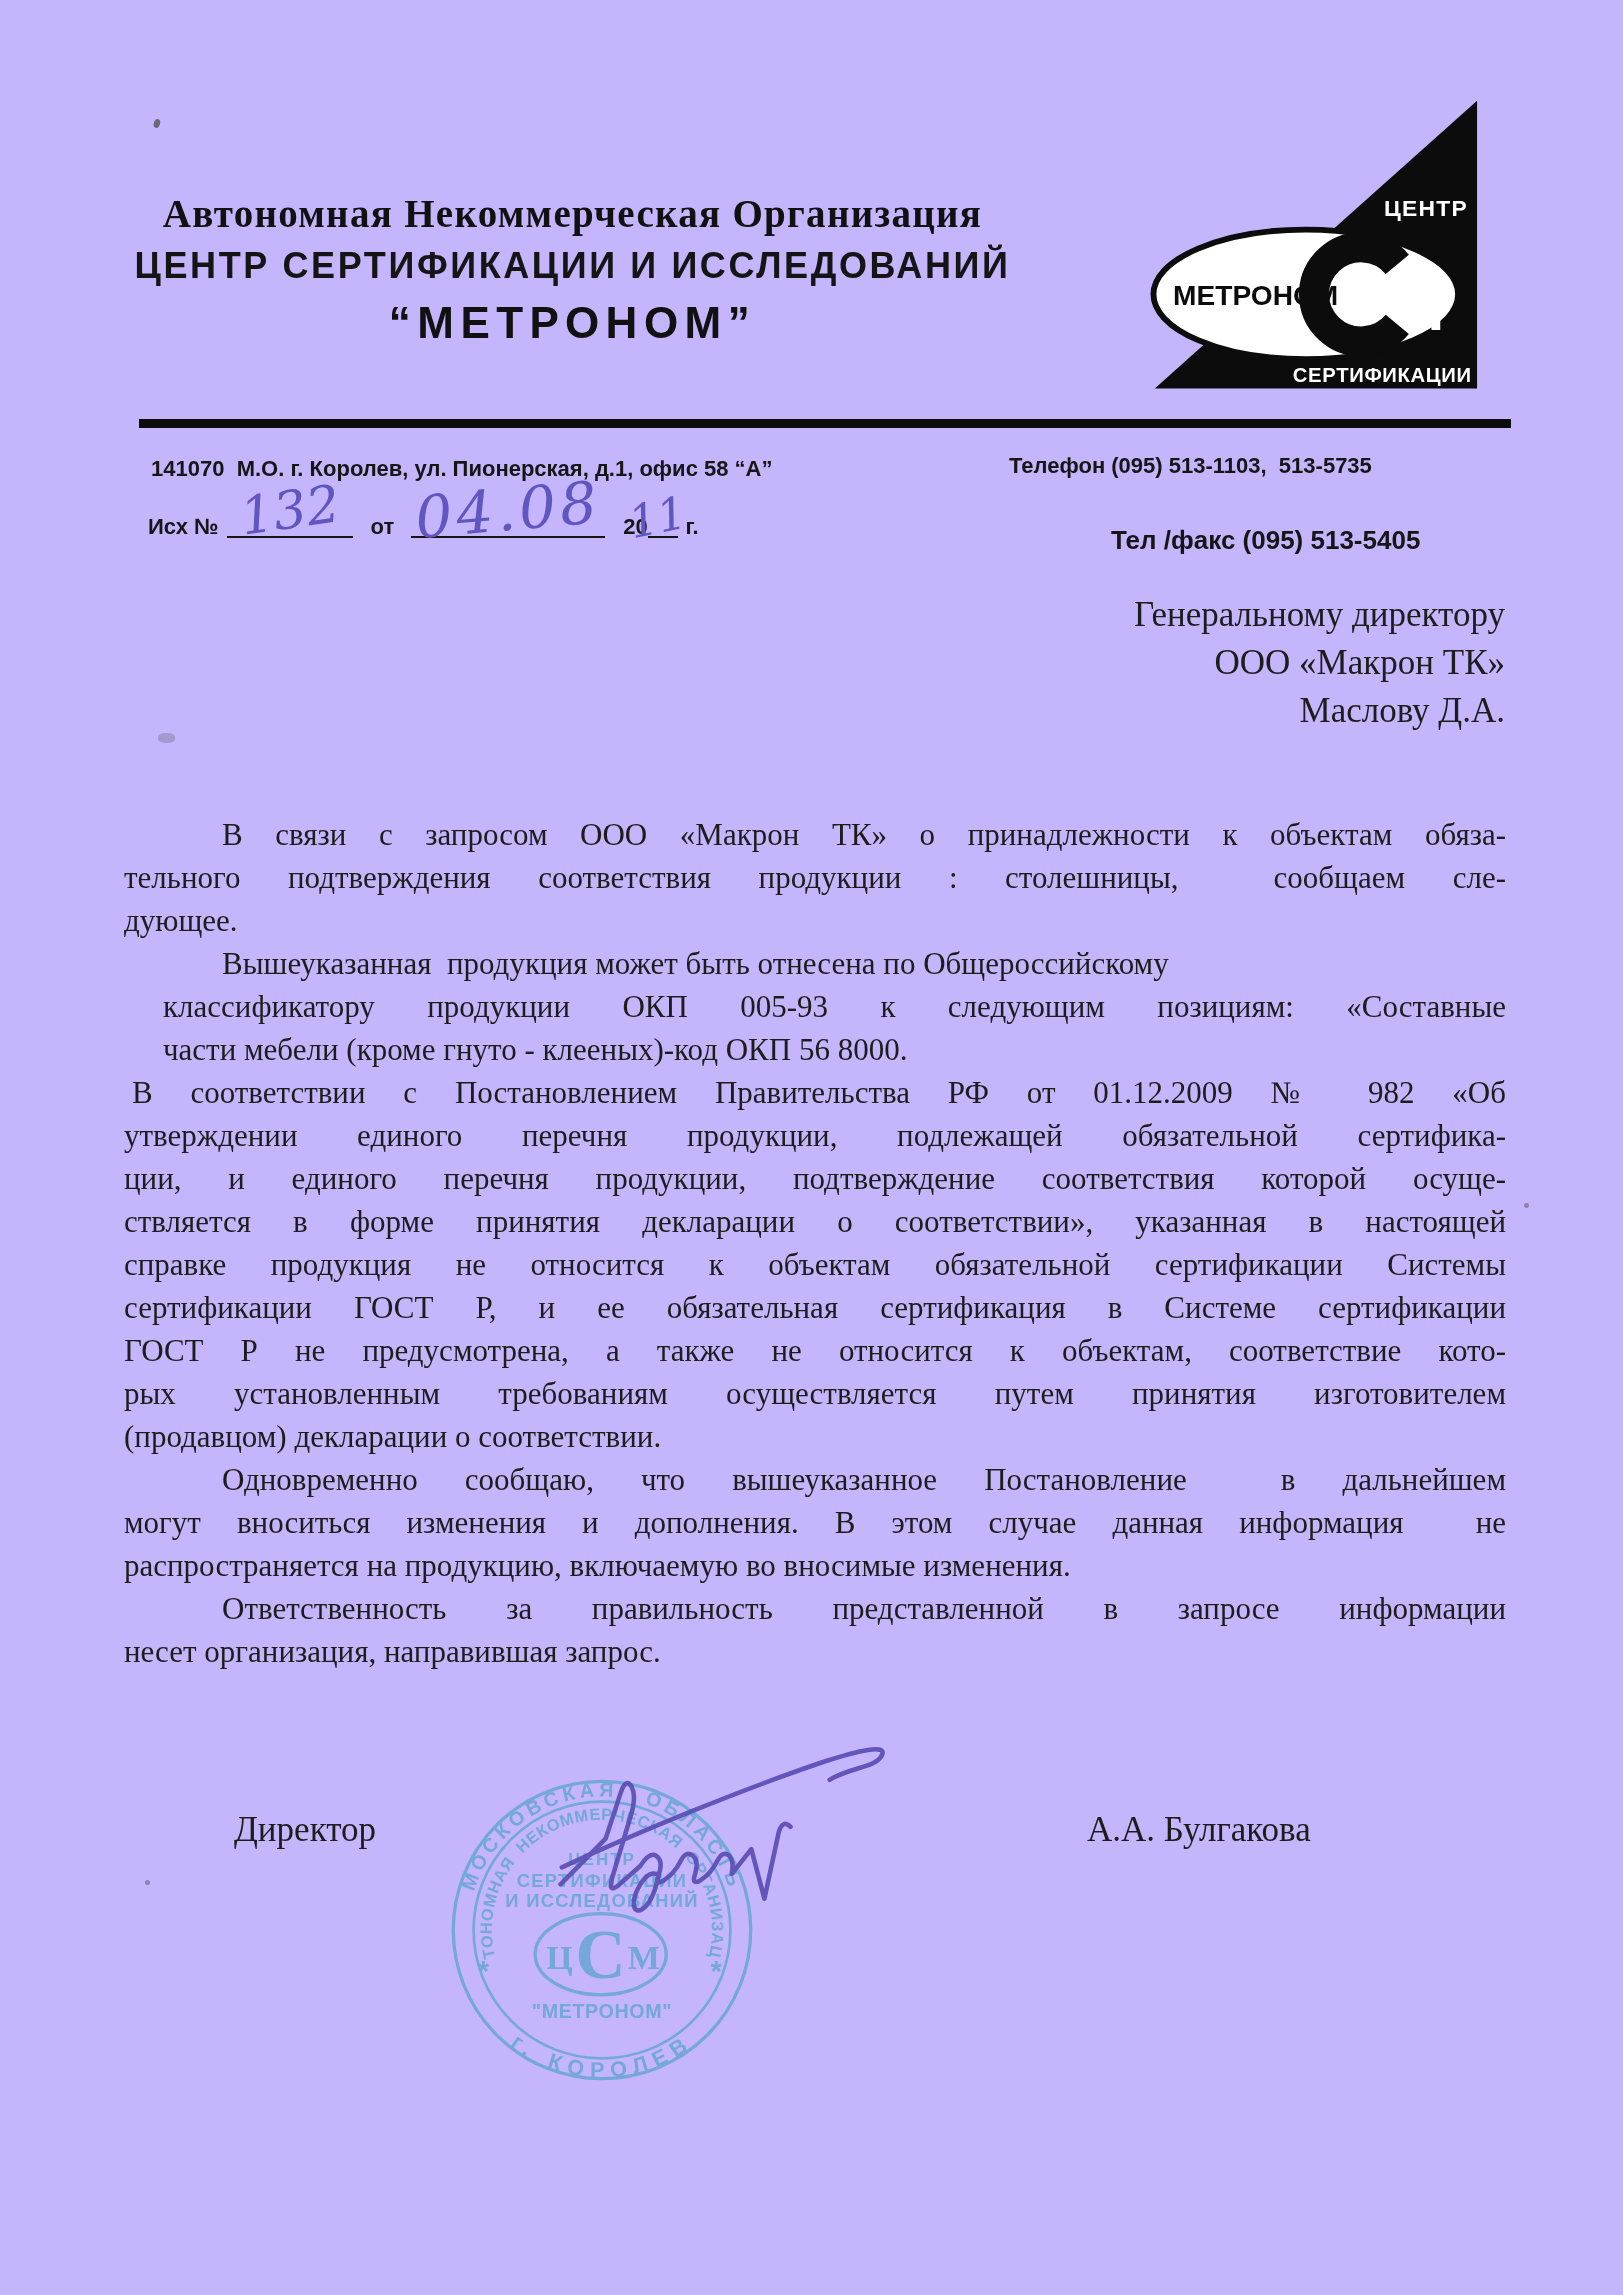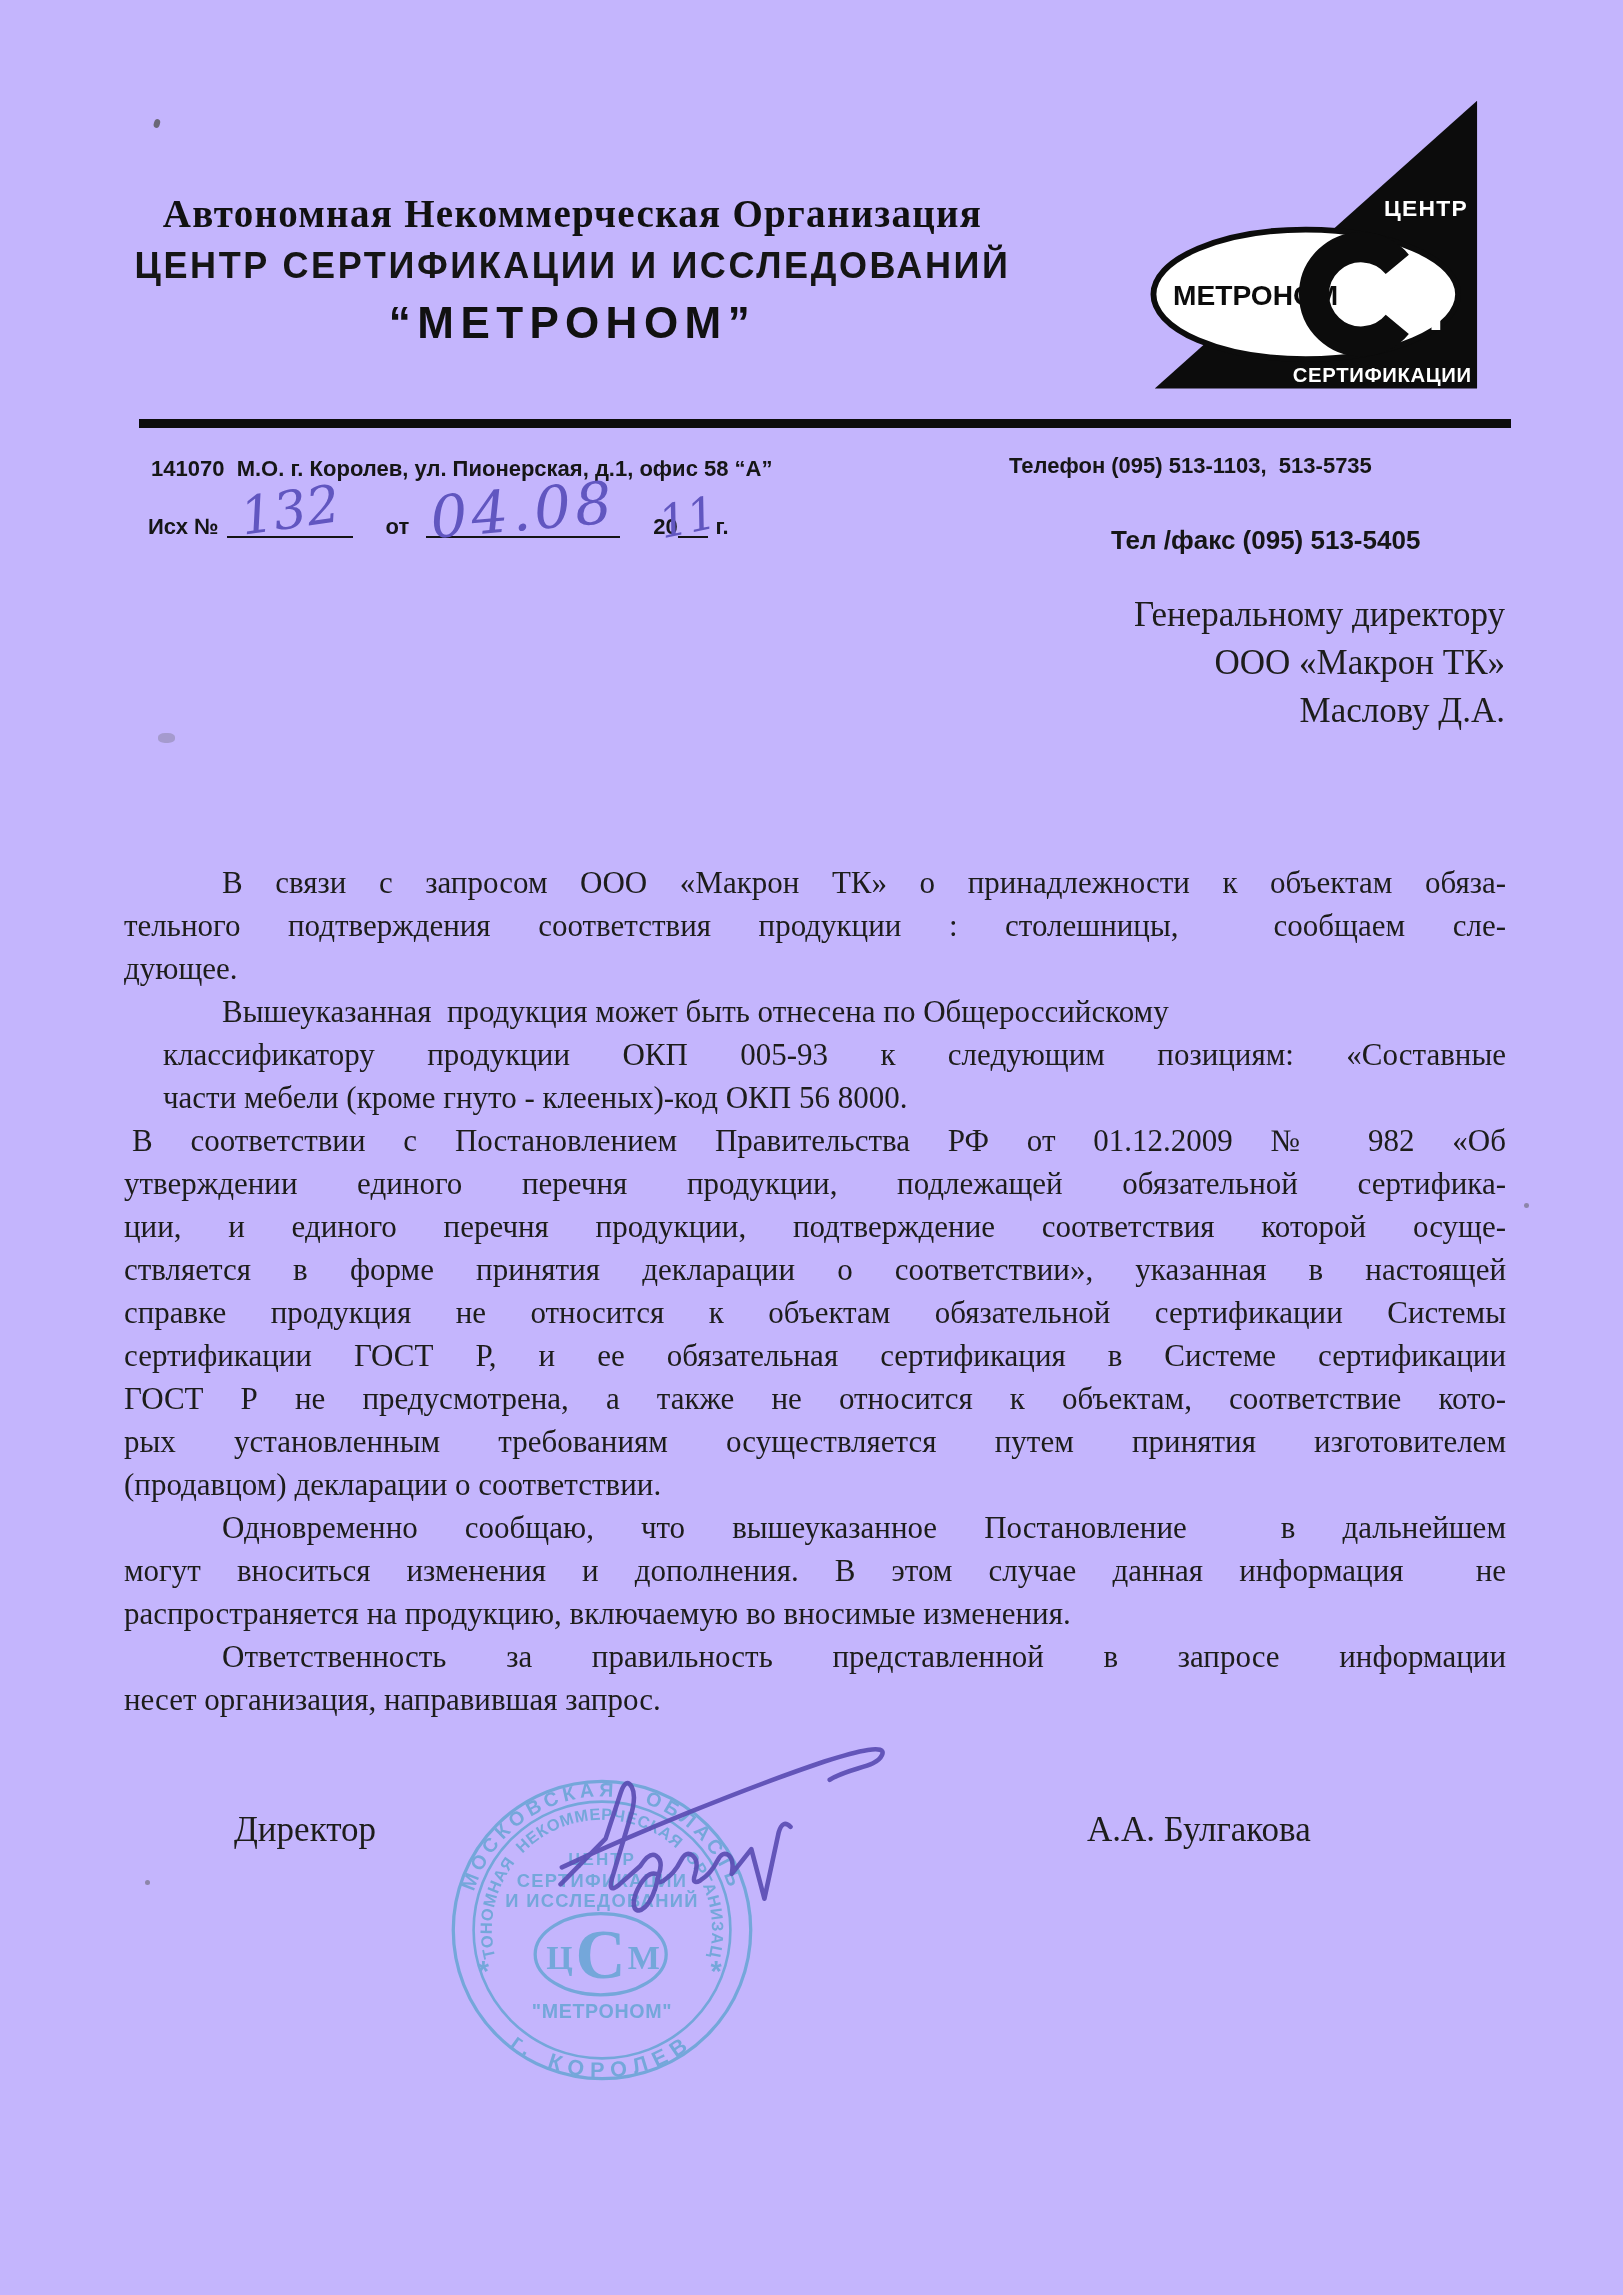--- a/index.html
+++ b/index.html
@@ -22,25 +22,25 @@
   .ref-row{position:absolute; left:148px; top:512px; font-family:"Liberation Sans",sans-serif; font-weight:bold; font-size:22px; color:#161616;}
   .ref-row .lbl{vertical-align:baseline;text-align:right;}
   .blank{display:inline-block; position:relative; border-bottom:2.6px solid #141414; height:1.1em; vertical-align:-0.18em;}
   .b1{width:126px; margin-left:7.9px;}
   .b2{width:194px; margin-left:17px;}
   .b3{width:30px;}
   .hand{position:absolute; font-family:"DejaVu Serif",serif; font-style:italic; color:#6156c0; font-weight:normal; line-height:1;}
   .hand-number{left:50%; bottom:0px; transform:translateX(-50%) rotate(-8deg); font-size:52px;}
   .hand-date{left:50%; bottom:-2.6px; transform:translateX(-50%) rotate(-5deg); font-size:58px; letter-spacing:3.9px;}
   .hand-year{left:-18.3px; bottom:-3.9px; transform:rotate(-12deg); font-size:45px;}
-  .mg20{margin-left:33px;} .mg10{margin-left:7.9px;}
+  .mg20{margin-left:18px;} .mg10{margin-left:7.9px;}
   
   .addressee{position:absolute; right:118px; top:591px; text-align:right; font-size:35px; line-height:48px;}
   
-  .body-block{position:absolute; left:124px; top:813px; width:1382px; font-size:31px; line-height:43px;margin-top:48px;}
+  .body-block{position:absolute; left:124px; top:813px; width:1382px; font-size:31px; line-height:43px;}
   .bl{white-space:pre-wrap; text-align:left;}
   .jl{text-align:justify; text-align-last:justify; text-justify:inter-word;}
   .i150{padding-left:98px;} .i60{padding-left:39px;} .i12{padding-left:7.9px;}
   
   .sig-title{position:absolute; left:234px; top:1810px; font-size:35px;text-align:center;}
   .sig-name{position:absolute; left:1087px; top:1810px; font-size:35px;}
   .stamp-svg{position:absolute; left:450px; top:1778px; opacity:.93;}
   .sign-svg{position:absolute; left:543px; top:1721px;}
   
   .st{fill:#6fa6d8; font-family:"Liberation Sans",sans-serif; font-weight:bold;}

